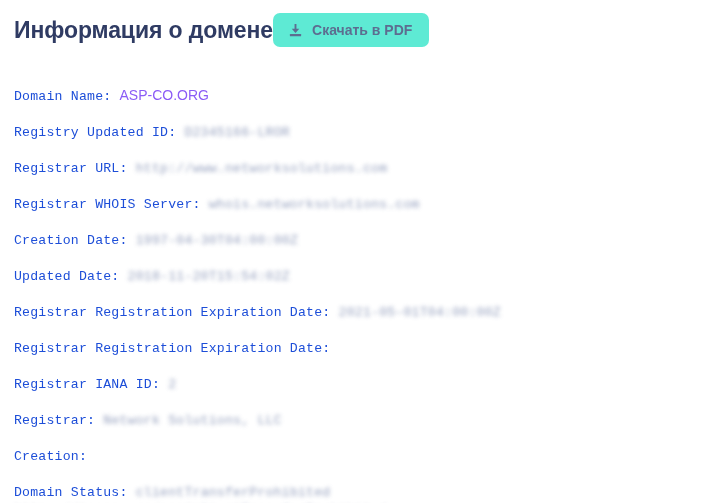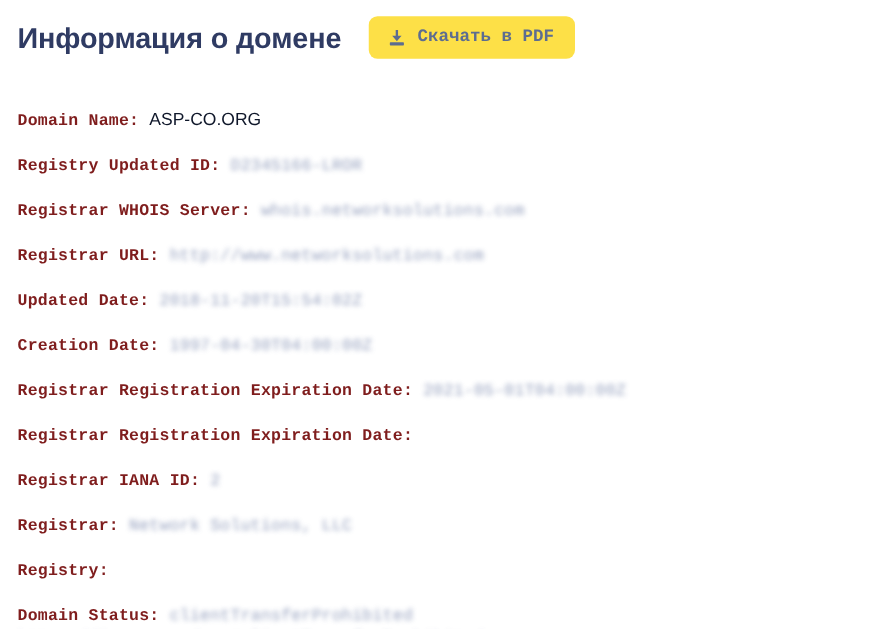--- a/index.html
+++ b/index.html
@@ -24,27 +24,26 @@
     font-weight:bold;
     color:#2f3b63;
     letter-spacing:-0.1px;
     white-space:nowrap;
     line-height:28px;
   }
   .pdf-btn{
     display:inline-flex;
     align-items:center;
     gap:9px;
-    margin-left:22px;
-    background:#fde047;
+    background:#5eead4;
     border:none;
     border-radius:7px;
     padding:9px 17px 9px 15px;
     cursor:pointer;
-    font-family:Liberation Mono, monospace;
+    font-family:Liberation Sans, sans-serif;
   }
   .pdf-btn-label{
     font-size:14px;
     font-weight:bold;
     color:#5d6d90;
     white-space:nowrap;
   }
   .dl-icon{
     width:15px;height:15px;
     display:block;
@@ -58,27 +57,27 @@
     top:86px;
     width:680px;
     font-family:"Liberation Mono","DejaVu Sans Mono",monospace;
     font-size:13.2px;
     line-height:18px;
     color:#3b4a72;
     letter-spacing:0.2px;
     white-space:pre-wrap;
   }
   .wline{display:block;min-height:18px;}
-  .lbl{color:#7f1d1d;font-weight:bold;}
+  .lbl{color:#1d4ed8;}
 
   
   .val-plain{
     font-family:"Liberation Sans",sans-serif;
     font-size:14px;
-    color:#0f172a;
+    color:#8b5cf6;
     letter-spacing:0;
   }
   
   .val-blur{
     color:#6e7da6;
     filter:blur(2.2px);
     opacity:.72;
   }
 </style>
 </head>
@@ -95,29 +94,29 @@
           <path d="M7 1 h2 v5 h3 L8 10.6 4 6 h3 z" fill="#5d6d90"></path>
           <rect x="2" y="11.6" width="12" height="2.6" rx="0.6" fill="#5d6d90"></rect>
         </svg>
       </span>
       <span class="pdf-btn-label">Скачать в PDF</span>
     </button>
   </div>
 
   <div class="whois" id="whois-block"><span class="wline"><span class="lbl">Domain Name: </span><span class="val-plain">ASP-CO.ORG</span></span>
 <span class="wline"><span class="lbl">Registry Updated ID: </span><span class="val-blur">D2345166-LROR</span></span>
+<span class="wline"><span class="lbl">Registrar URL: </span><span class="val-blur">http://www.networksolutions.com</span></span>
 <span class="wline"><span class="lbl">Registrar WHOIS Server: </span><span class="val-blur">whois.networksolutions.com</span></span>
-<span class="wline"><span class="lbl">Registrar URL: </span><span class="val-blur">http://www.networksolutions.com</span></span>
+<span class="wline"><span class="lbl">Creation Date: </span><span class="val-blur">1997-04-30T04:00:00Z</span></span>
 <span class="wline"><span class="lbl">Updated Date: </span><span class="val-blur">2018-11-20T15:54:02Z</span></span>
-<span class="wline"><span class="lbl">Creation Date: </span><span class="val-blur">1997-04-30T04:00:00Z</span></span>
 <span class="wline"><span class="lbl">Registrar Registration Expiration Date: </span><span class="val-blur">2021-05-01T04:00:00Z</span></span>
 <span class="wline"><span class="lbl">Registrar Registration Expiration Date: </span></span>
 <span class="wline"><span class="lbl">Registrar IANA ID: </span><span class="val-blur">2</span></span>
 <span class="wline"><span class="lbl">Registrar: </span><span class="val-blur">Network Solutions, LLC</span></span>
-<span class="wline"><span class="lbl">Registry: </span></span>
+<span class="wline"><span class="lbl">Creation: </span></span>
 <span class="wline"><span class="lbl">Domain Status: </span><span class="val-blur">clientTransferProhibited https://icann.org/epp#clientTransferProhibited</span></span>
 
 
 
 
 
 
 
 
 

